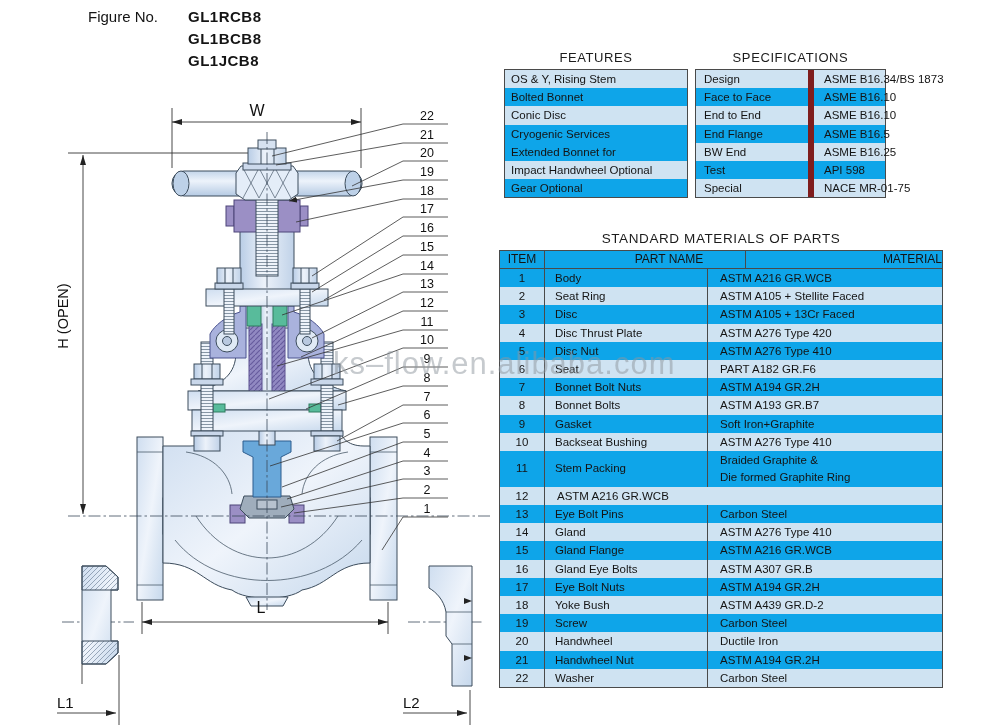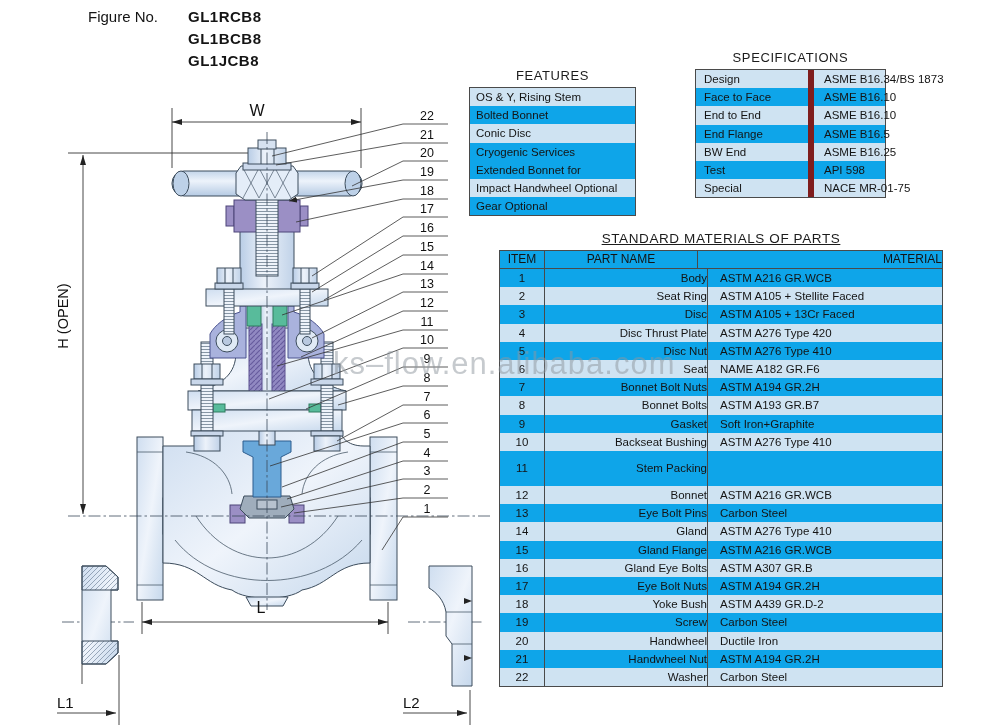--- a/index.html
+++ b/index.html
@@ -16,23 +16,23 @@
   .trow{font-size:11.5px;line-height:18.2px;color:#141414;white-space:nowrap;}
   .trow.shaded{background:#cfe3f2;}
   
   .f div{padding-left:6px;line-height:18.2px;}
   
   .s{display:flex;}
   .s .k{width:104px;padding-left:8px;border-right:6px solid #7f1d1d;flex:none;}
   .s .v{flex:1;padding-left:10px;}
   
   .mhead,.m{display:flex;}
-  .mhead{font-size:12px;line-height:17px;border-bottom:1px solid #4a4a4a;text-align:center;}
+  .mhead{font-size:12px;line-height:17px;border-bottom:1px solid #4a4a4a;text-align:center;gap:48px;}
   .c-item{width:44px;flex:none;text-align:center;border-right:1px solid #4a4a4a;}
-  .c-part{width:152px;flex:none;padding-left:10px;border-right:1px solid #4a4a4a;text-align:right;}
+  .c-part{width:152px;flex:none;padding-left:10px;border-right:1px solid #4a4a4a;}
   .mhead .c-part{padding-left:0;text-align:center;}
   .c-mat{flex:1;padding-left:12px;}
   .mhead .c-mat{padding-left:0;text-align:right;}
   .c-mat div{line-height:17.5px;}
   .m .c-mat div:first-child{line-height:18.2px;}
   .m.multi{line-height:17.5px;}
   .m.multi .c-item,.m.multi .c-part{line-height:35px;}
   
   .watermark{left:333px;top:346px;font-size:31px;color:#8f979e;opacity:.5;letter-spacing:1px;
              white-space:nowrap;z-index:40;pointer-events:none;}
@@ -297,21 +297,21 @@
         <text x="427" y="475" class="callout-num">3</text>
         <polyline points="294,513 403,498 448,498" class="leader"></polyline>
         <text x="427" y="494" class="callout-num">2</text>
         <polyline points="382,550 403,517 448,517" class="leader"></polyline>
         <text x="427" y="513" class="callout-num">1</text>
       </g>
   </svg>
 
   <div class="abs watermark">ks–flow.en.alibaba.com</div>
 
-  <div class="panel" style="left:469px;top:50px;width:167px;margin-top:18px;">
+  <div class="panel" style="left:504px;top:50px;width:184px;">
     <div class="ptitle">FEATURES</div>
     <div class="tbl" id="features-body">
         <div class="trow f shaded">
           <div>OS &amp; Y, Rising Stem</div>
         </div>
         <div class="trow f">
           <div>Bolted Bonnet</div>
         </div>
         <div class="trow f shaded">
           <div>Conic Disc</div>
@@ -357,21 +357,21 @@
           <span class="v">API 598</span>
         </div>
         <div class="trow s shaded">
           <span class="k">Special</span>
           <span class="v">NACE MR-01-75</span>
         </div>
       </div>
   </div>
 
   <div class="panel" style="left:499px;top:231px;width:444px;">
-    <div class="ptitle" style="font-size:13.5px;text-decoration:underline;">STANDARD MATERIALS OF PARTS</div>
+    <div class="ptitle" style="font-size:13.5px;">STANDARD MATERIALS OF PARTS</div>
     <div class="tbl">
       <div class="mhead">
         <span class="c-item">ITEM</span>
         <span class="c-part">PART NAME</span>
         <span class="c-mat">MATERIAL</span>
       </div>
       <div id="materials-body">
           <div class="trow m">
             <span class="c-item">1</span>
             <span class="c-part">Body</span>
@@ -404,21 +404,21 @@
             <span class="c-item">5</span>
             <span class="c-part">Disc Nut</span>
             <div class="c-mat">
               <div>ASTM A276 Type 410</div>
             </div>
           </div>
           <div class="trow m shaded">
             <span class="c-item">6</span>
             <span class="c-part">Seat</span>
             <div class="c-mat">
-              <div>NAME A182  GR.F6</div>
+              <div>PART A182  GR.F6</div>
             </div>
           </div>
           <div class="trow m">
             <span class="c-item">7</span>
             <span class="c-part">Bonnet Bolt Nuts</span>
             <div class="c-mat">
               <div>ASTM A194 GR.2H</div>
             </div>
           </div>
           <div class="trow m shaded">
@@ -438,24 +438,27 @@
           <div class="trow m shaded">
             <span class="c-item">10</span>
             <span class="c-part">Backseat Bushing</span>
             <div class="c-mat">
               <div>ASTM A276 Type 410</div>
             </div>
           </div>
           <div class="trow m multi">
             <span class="c-item">11</span>
             <span class="c-part">Stem Packing</span>
+            <div class="c-mat">
+              <div>Braided Graphite &amp;</div>
+              <div>Die formed Graphite Ring</div>
+            </div>
           </div>
           <div class="trow m shaded">
             <span class="c-item">12</span>
-            <span class="c-part">Bonnet</span>
             <div class="c-mat">
               <div>ASTM A216 GR.WCB</div>
             </div>
           </div>
           <div class="trow m">
             <span class="c-item">13</span>
             <span class="c-part">Eye Bolt Pins</span>
             <div class="c-mat">
               <div>Carbon Steel</div>
             </div>

